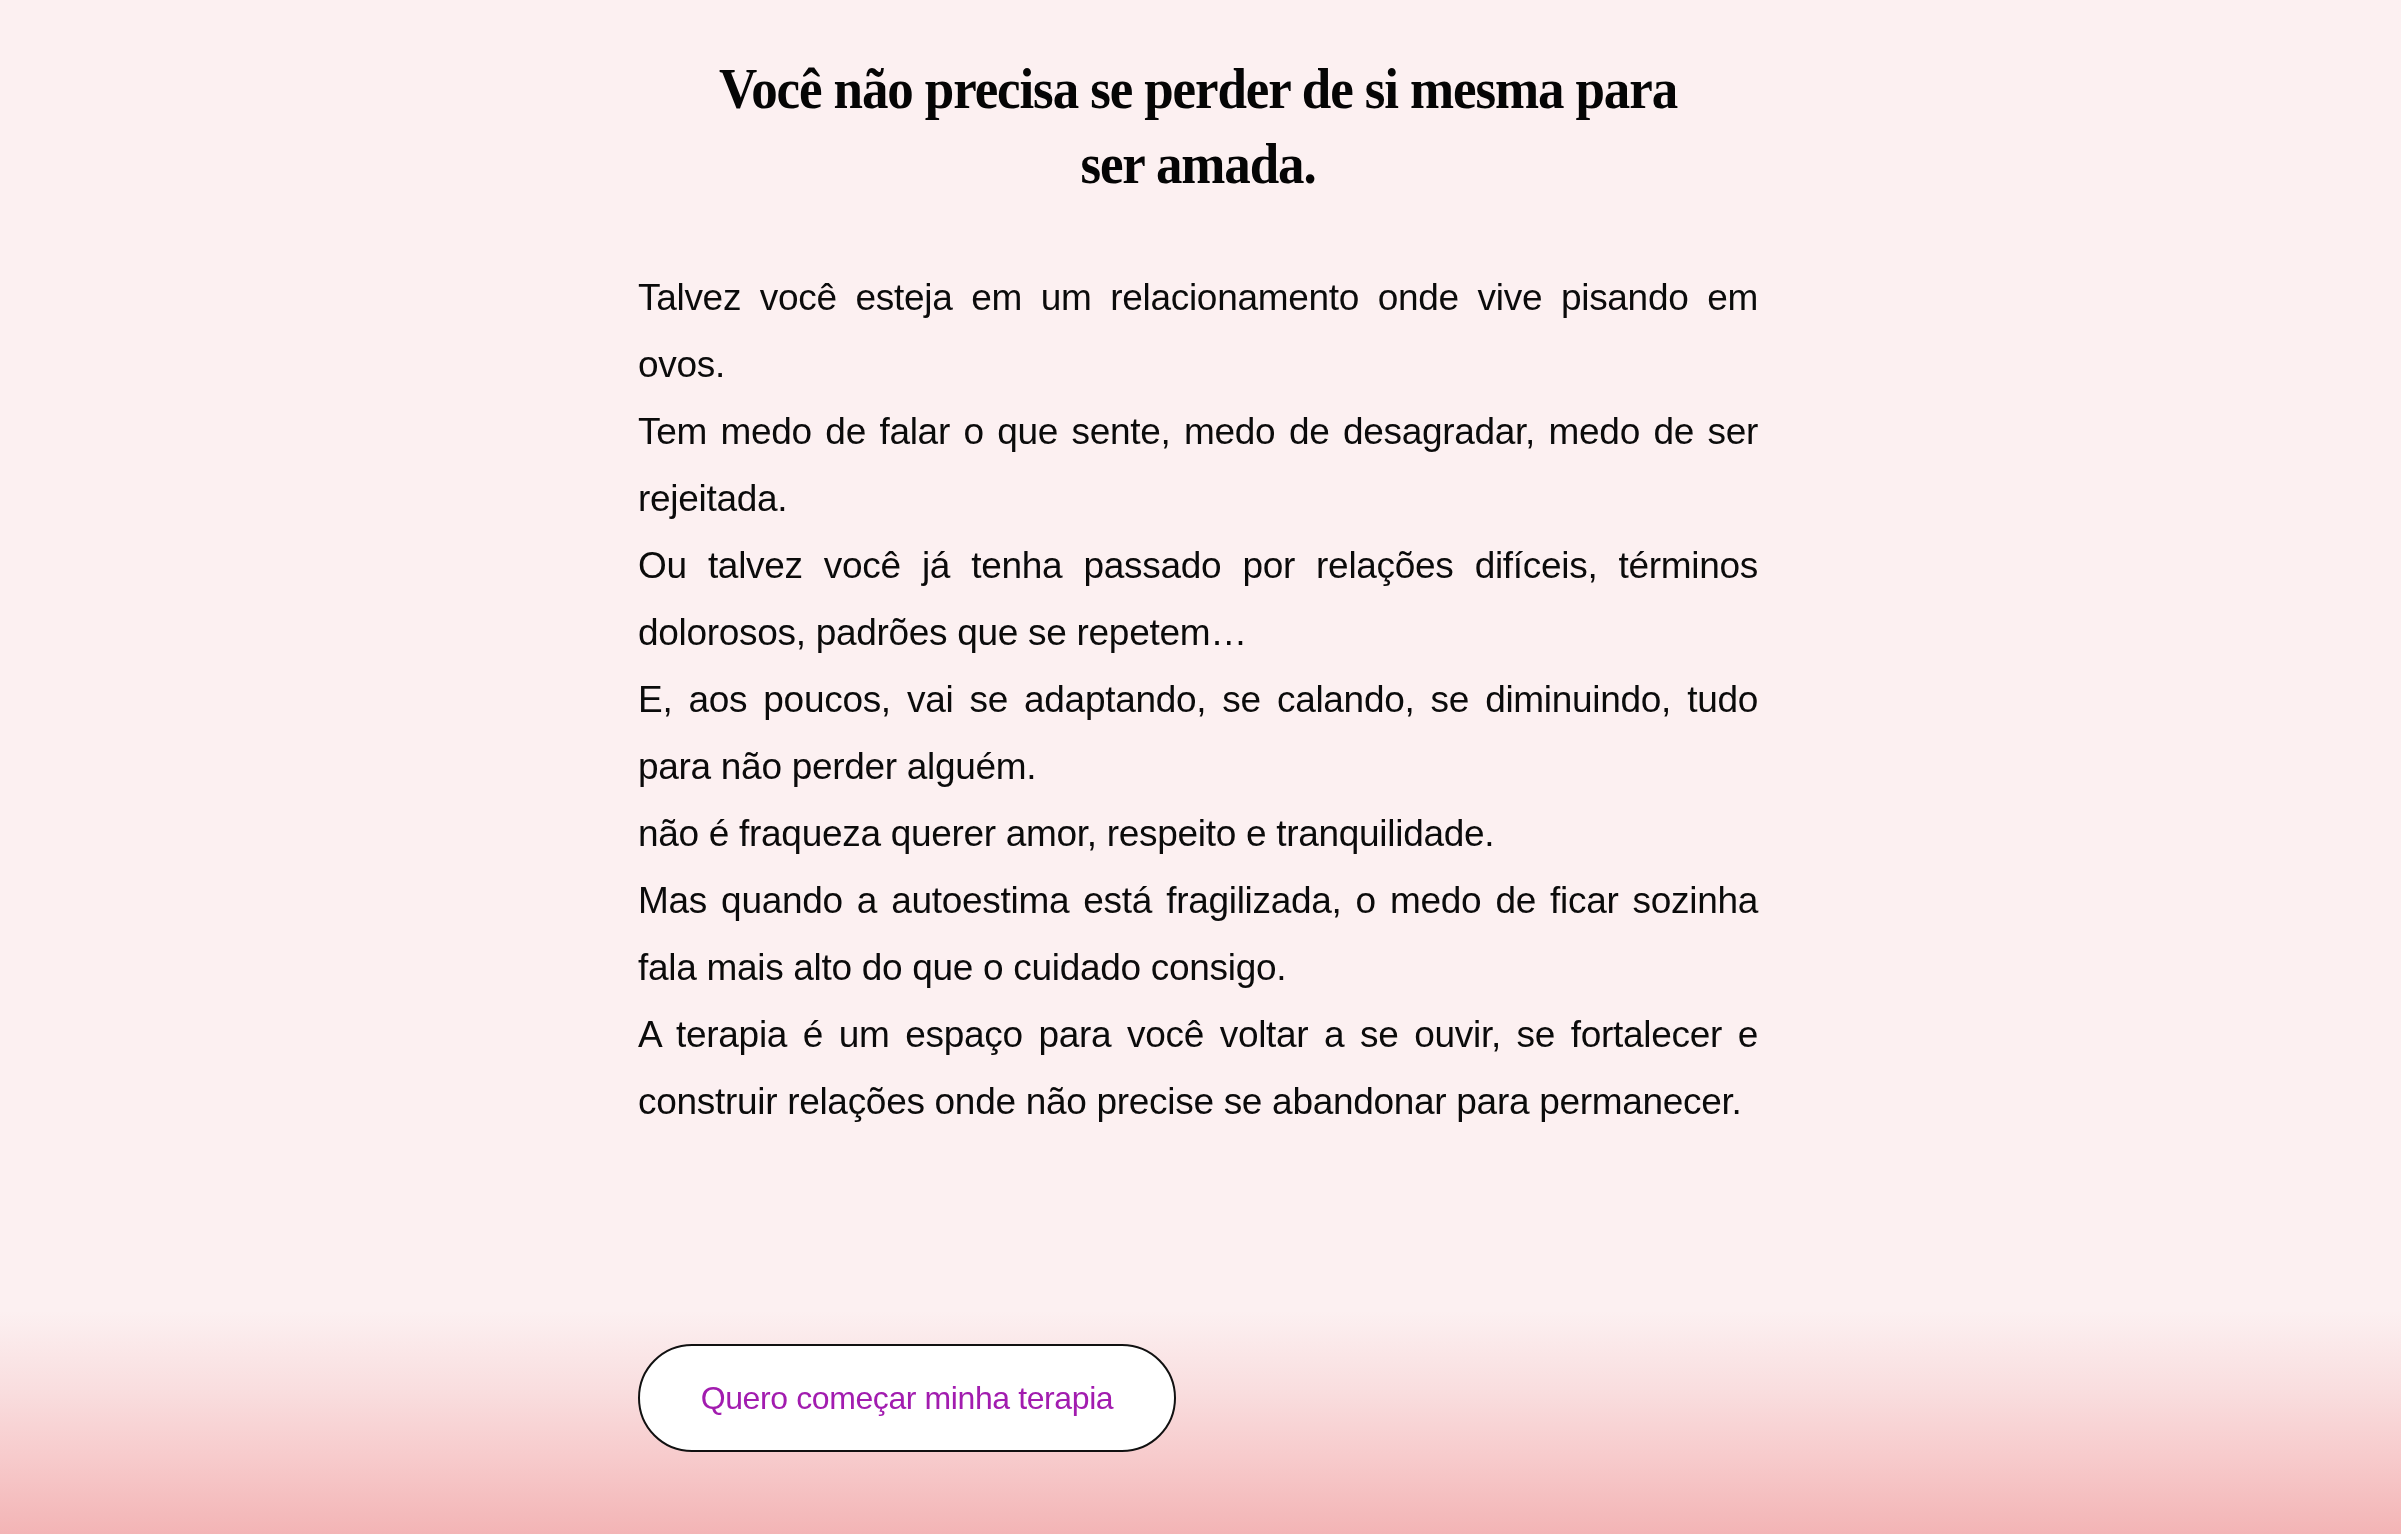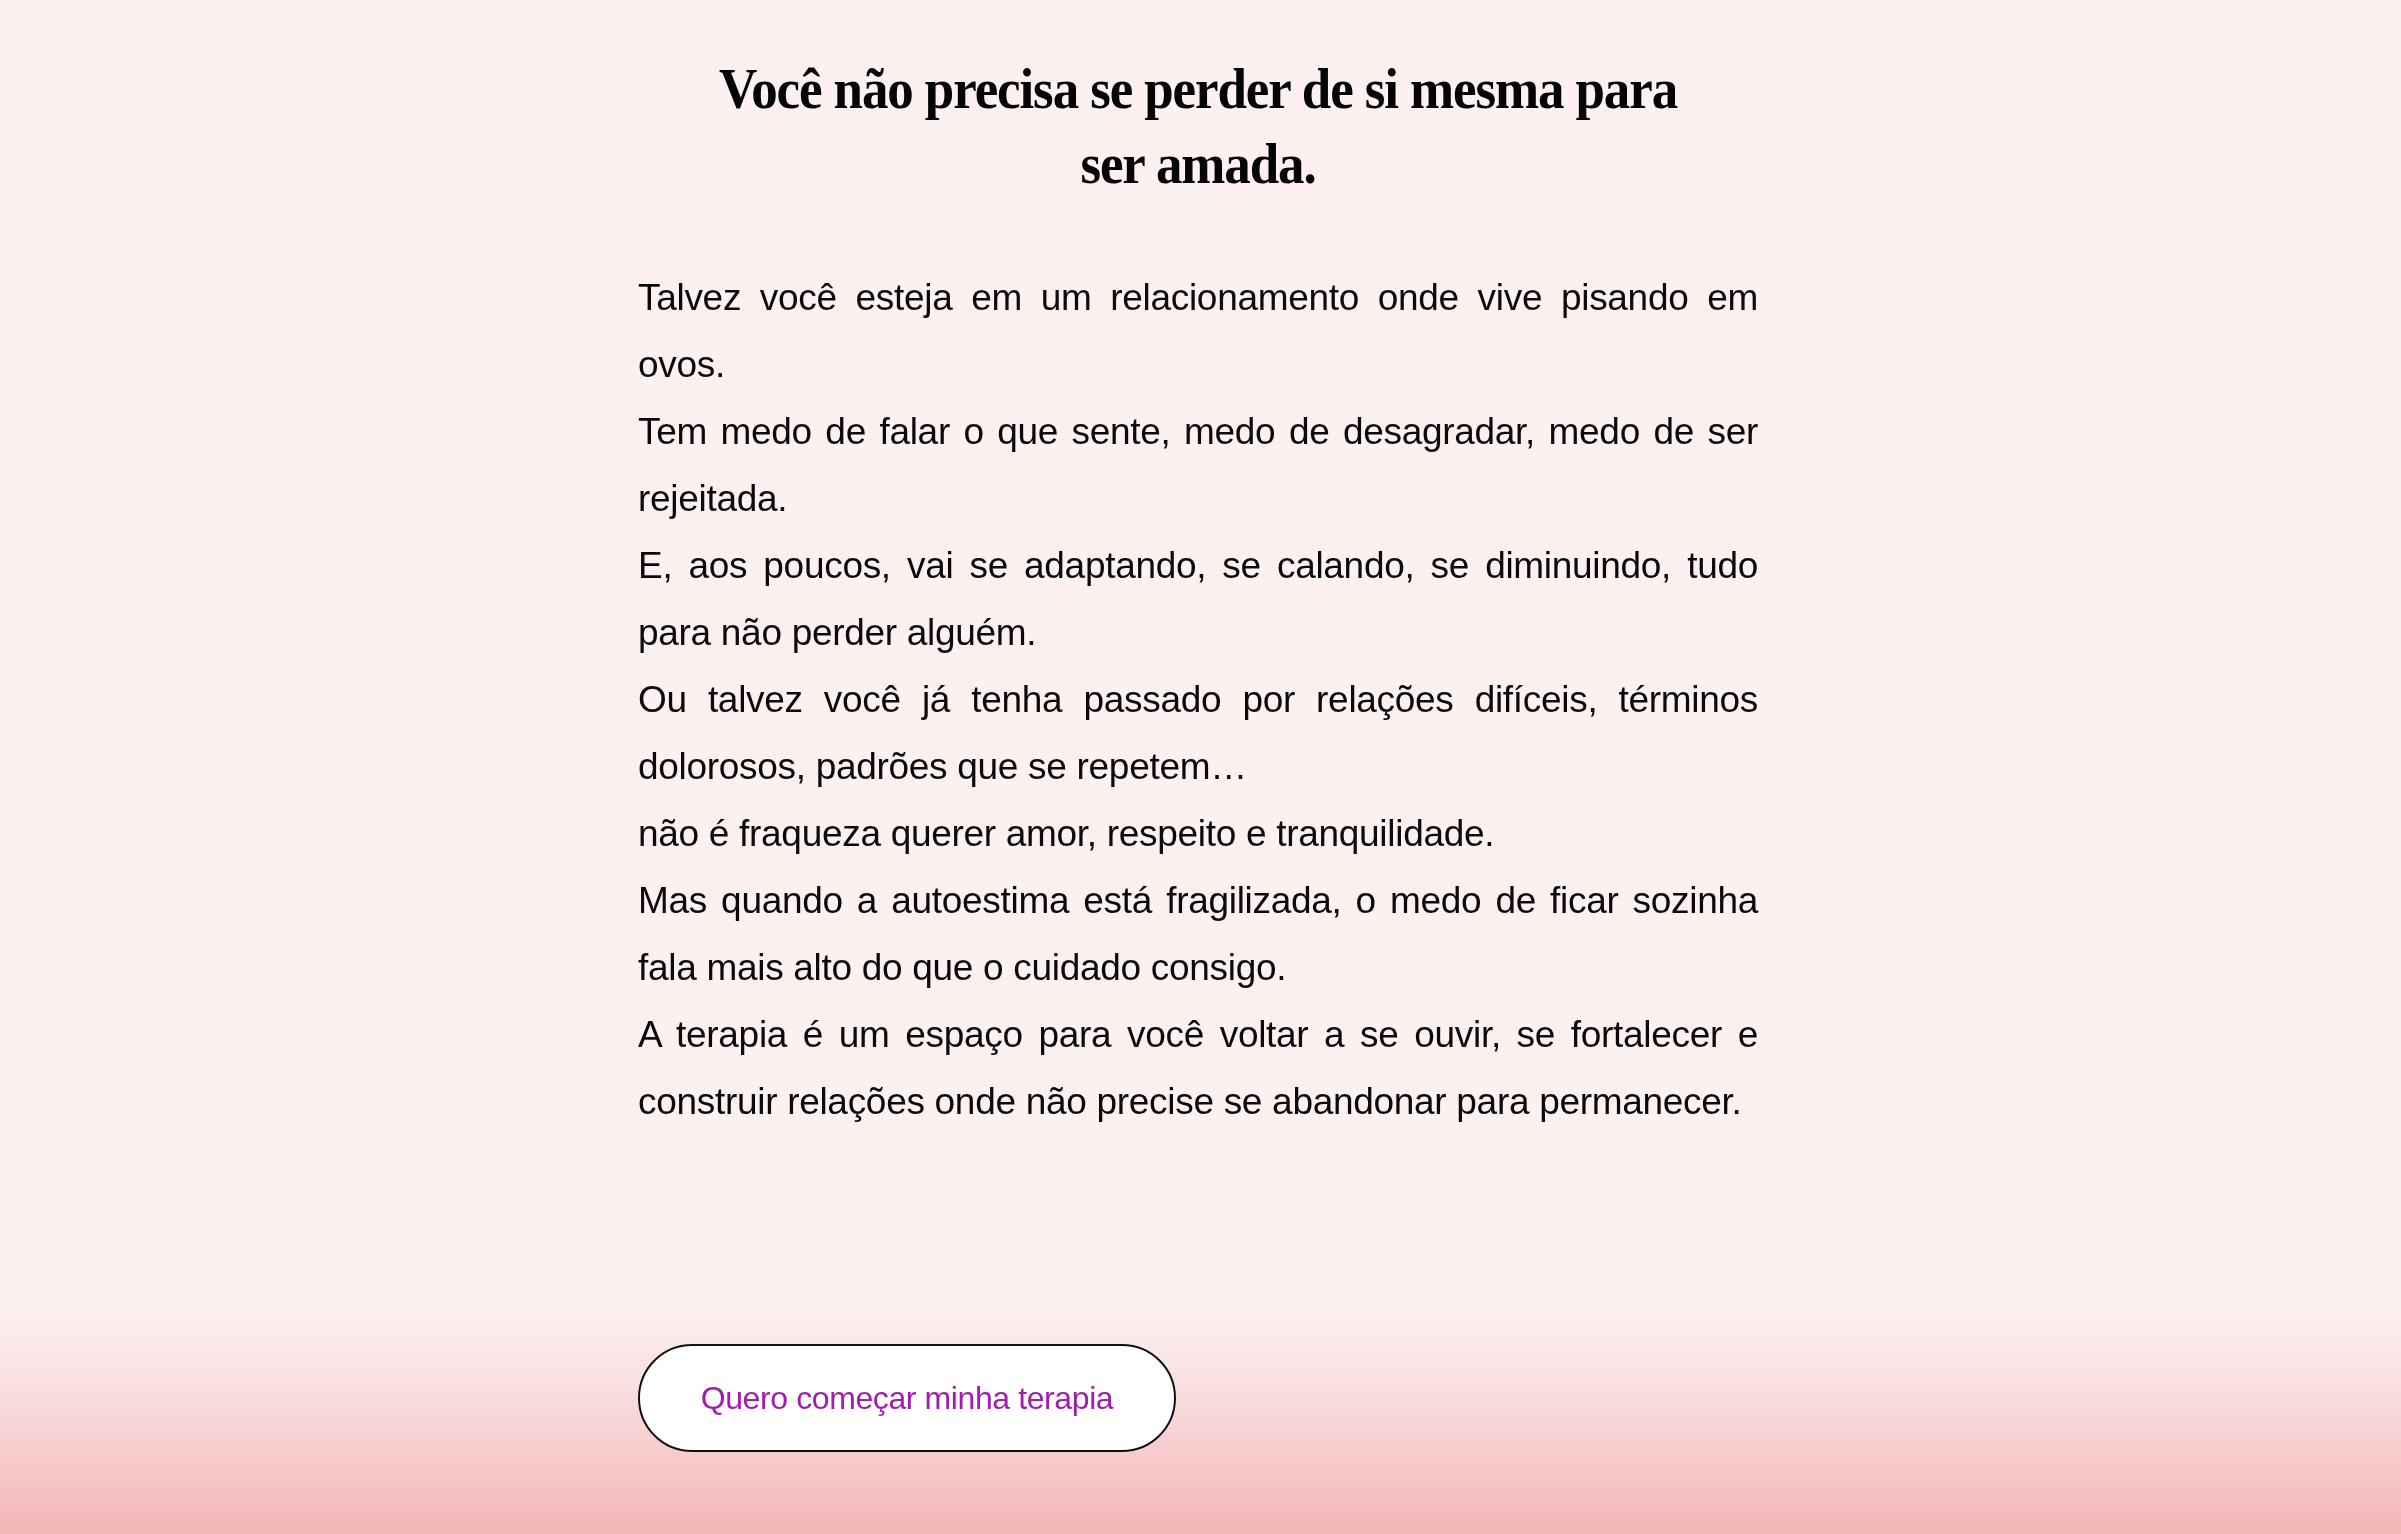--- a/index.html
+++ b/index.html
@@ -92,22 +92,22 @@
 <body>
 
 <div class="bottom-gradient"></div>
 
 <section class="section">
   <h2 class="headline"><span>Você não precisa se perder de si mesma para</span><br><span>ser amada.</span></h2>
 
   <div class="body-text">
     <p>Talvez você esteja em um relacionamento onde vive pisando em ovos.</p>
     <p>Tem medo de falar o que sente, medo de desagradar, medo de ser rejeitada.</p>
+    <p>Ou talvez você já tenha passado por relações difíceis, términos dolorosos, padrões que se repetem…</p>
     <p>E, aos poucos, vai se adaptando, se calando, se diminuindo, tudo para não perder alguém.</p>
-    <p>Ou talvez você já tenha passado por relações difíceis, términos dolorosos, padrões que se repetem…</p>
     <p><strong>não é fraqueza querer amor, respeito e tranquilidade.</strong></p>
     <p>Mas quando a autoestima está fragilizada, o medo de ficar sozinha fala mais alto do que o cuidado consigo.</p>
     <p><span>A terapia é um espaço para você </span><strong>voltar a se ouvir</strong><span>, se fortalecer e construir relações onde não precise se abandonar para permanecer.</span></p>
   </div>
 
   <button class="cta-button">Quero começar minha terapia</button>
 </section>
 
 
 </body></html>

